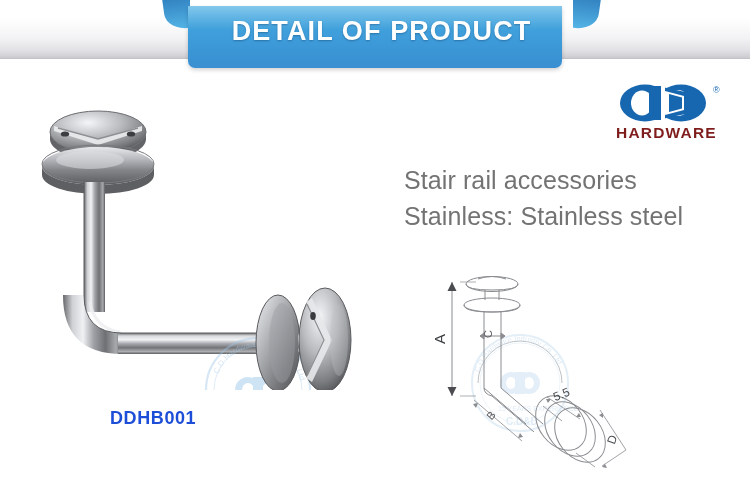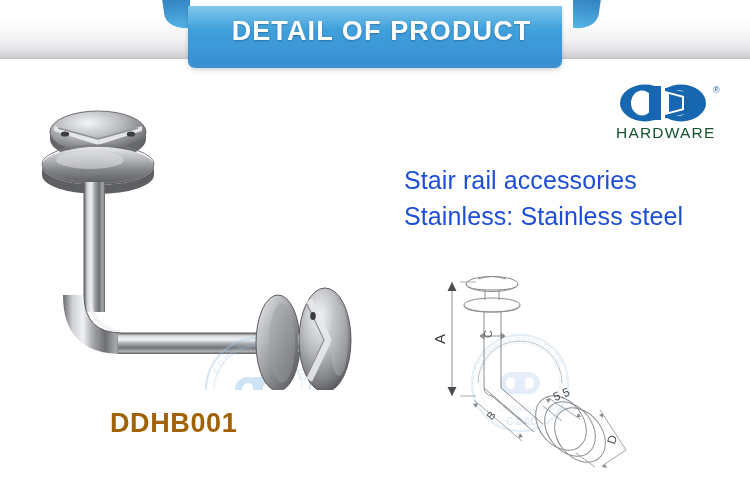--- a/index.html
+++ b/index.html
@@ -64,34 +64,34 @@
   .logo{
     position:absolute;left:614px;top:84px;width:120px;height:62px;
   }
   .logo-mark{position:absolute;left:4px;top:0;width:92px;height:38px;}
   .logo-reg{
     position:absolute;left:99px;top:1px;
     font-size:9px;color:#1767b0;
   }
   .logo-word{
     position:absolute;left:2px;top:40px;width:110px;
-    font-size:15.5px;font-weight:normal;color:#14532d;letter-spacing:1.2px;
+    font-size:15.5px;font-weight:bold;color:#7f1d1d;letter-spacing:1.2px;
   }
 
   
   .desc{
     position:absolute;left:404px;top:162px;width:330px;
-    color:#1d4ed8;
+    color:#737373;
   }
   .desc div{font-size:25px;line-height:36px;letter-spacing:.1px;}
 
   
   .code{
     position:absolute;left:110px;top:408px;
-    font-size:27px;font-weight:bold;color:#a16207;letter-spacing:.6px;
+    font-size:18px;font-weight:bold;color:#1d4ed8;letter-spacing:.6px;
   }
 
   
   .photo{position:absolute;left:10px;top:90px;width:350px;height:300px;}
   .photo svg{display:block;}
 
   
   .drawing{position:absolute;left:430px;top:238px;width:230px;height:240px;}
   .drawing svg{display:block;}
 

